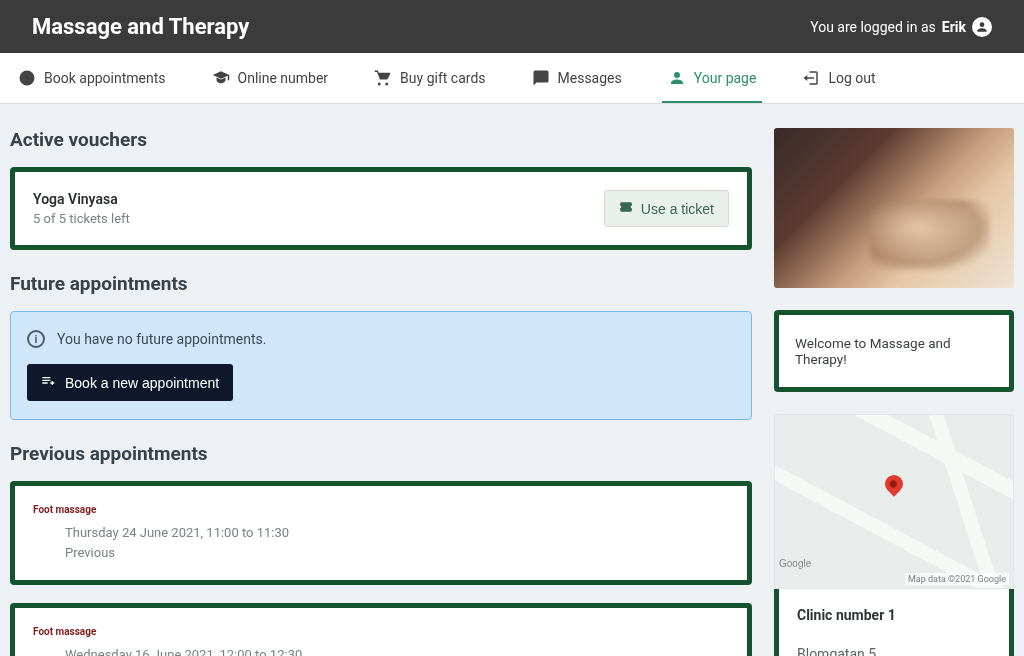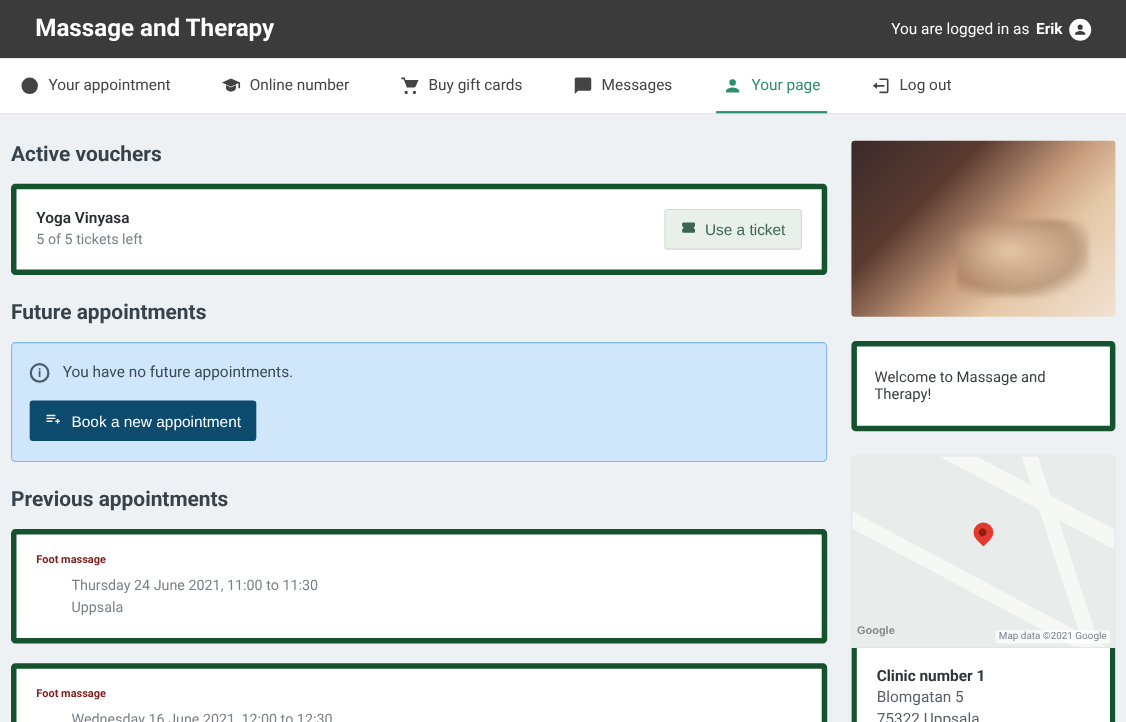--- a/index.html
+++ b/index.html
@@ -83,21 +83,21 @@
     display: inline-flex;
     align-items: center;
     gap: 8px;
   }
   .btn-light {
     background: #e9efe9;
     color: #3a6554;
     border: 1px solid #d3dbd3;
   }
   .btn-primary {
-    background: #0c4a6e;
+    background: #0f172a;
     color: #fff;
   }
   .info-box {
     background: #cfe6fb;
     border: 1px solid #7fb9ec;
     border-radius: 4px;
     padding: 18px 16px;
     margin-bottom: 22px;
   }
   .info-row { display:flex; align-items:center; gap:12px; color:#3b4a57; margin-bottom:16px; }
@@ -125,23 +125,23 @@
   }
   .map-box .road1{ width:340px; height:16px; top:10px; left:-40px; transform:rotate(28deg); }
   .map-box .road2{ width:340px; height:14px; top:120px; left:-40px; transform:rotate(28deg); }
   .map-box .road3{ width:14px; height:260px; top:-20px; left:190px; transform:rotate(-18deg); }
   .pin {
     position:absolute; left:110px; top:60px; width:18px; height:18px;
     background:#e23b2e; border-radius:50% 50% 50% 0; transform:rotate(-45deg);
   }
   .pin::after{ content:""; position:absolute; left:5px; top:5px; width:7px; height:7px; background:#8f1d14; border-radius:50%; }
   .map-attr{ position:absolute; right:4px; bottom:3px; font-size:9px; color:#7a8289; background:rgba(255,255,255,0.7); padding:1px 3px;}
-  .map-logo{ position:absolute; left:4px; bottom:9px; font-size:10px; color:#888; font-family:Arial;font-weight:bold; }
+  .map-logo{ position:absolute; left:4px; bottom:19px; font-size:10px; color:#888; font-family:Arial; }
   .clinic-card { border-top:none; border-radius:0 0 4px 4px; }
-  .clinic-name { font-weight:700; color:#2f3439; margin-bottom:2px; }
+  .clinic-name { font-weight:700; color:#2f3439; margin-bottom:22px; }
   .clinic-line { color:#5b6168; font-size:14px; line-height:1.4; }
 </style>
 </head>
 <body>
 
 <div class="header">
   <h1>Massage and Therapy</h1>
   <div class="login-status">
     <span>You are logged in as </span>
     <span class="name">Erik</span>
@@ -153,21 +153,21 @@
   </div>
 </div>
 
 <div class="navbar">
   <div class="nav-item">
     <span class="icon">
         <svg viewBox="0 0 24 24" width="18" height="18">
           <path d="M12 2a10 10 0 1 0 10 10A10 10 0 0 0 12 2Zm1 11h4v-2h-4V7h-2v4H7v2h4v4h2Z"></path>
         </svg>
       </span>
-    <span>Your appointment</span>
+    <span>Book appointments</span>
   </div>
   <div class="nav-item">
     <span class="icon">
         <svg viewBox="0 0 24 24" width="18" height="18">
           <path d="M12 3 1 8l11 5 9-4.09V15h2V8Zm-6 8.18V15c0 2 3 4 6 4s6-2 6-4v-3.82l-6 2.73Z"></path>
         </svg>
       </span>
     <span>Online number</span>
   </div>
   <div class="nav-item">
@@ -233,21 +233,21 @@
             </svg></span>
         <span>Book a new appointment</span>
       </button>
     </div>
 
     <div class="section-title">Previous appointments</div>
 
     <div class="card prev-card">
       <div class="prev-title">Foot massage</div>
       <div class="prev-line">Thursday 24 June 2021, 11:00 to 11:30</div>
-      <div class="prev-line">Uppsala</div>
+      <div class="prev-line">Previous</div>
     </div>
 
     <div class="card prev-card">
       <div class="prev-title">Foot massage</div>
       <div class="prev-line">Wednesday 16 June 2021, 12:00 to 12:30</div>
       <div class="prev-line">Calendar</div>
     </div>
 
   </div>
 

